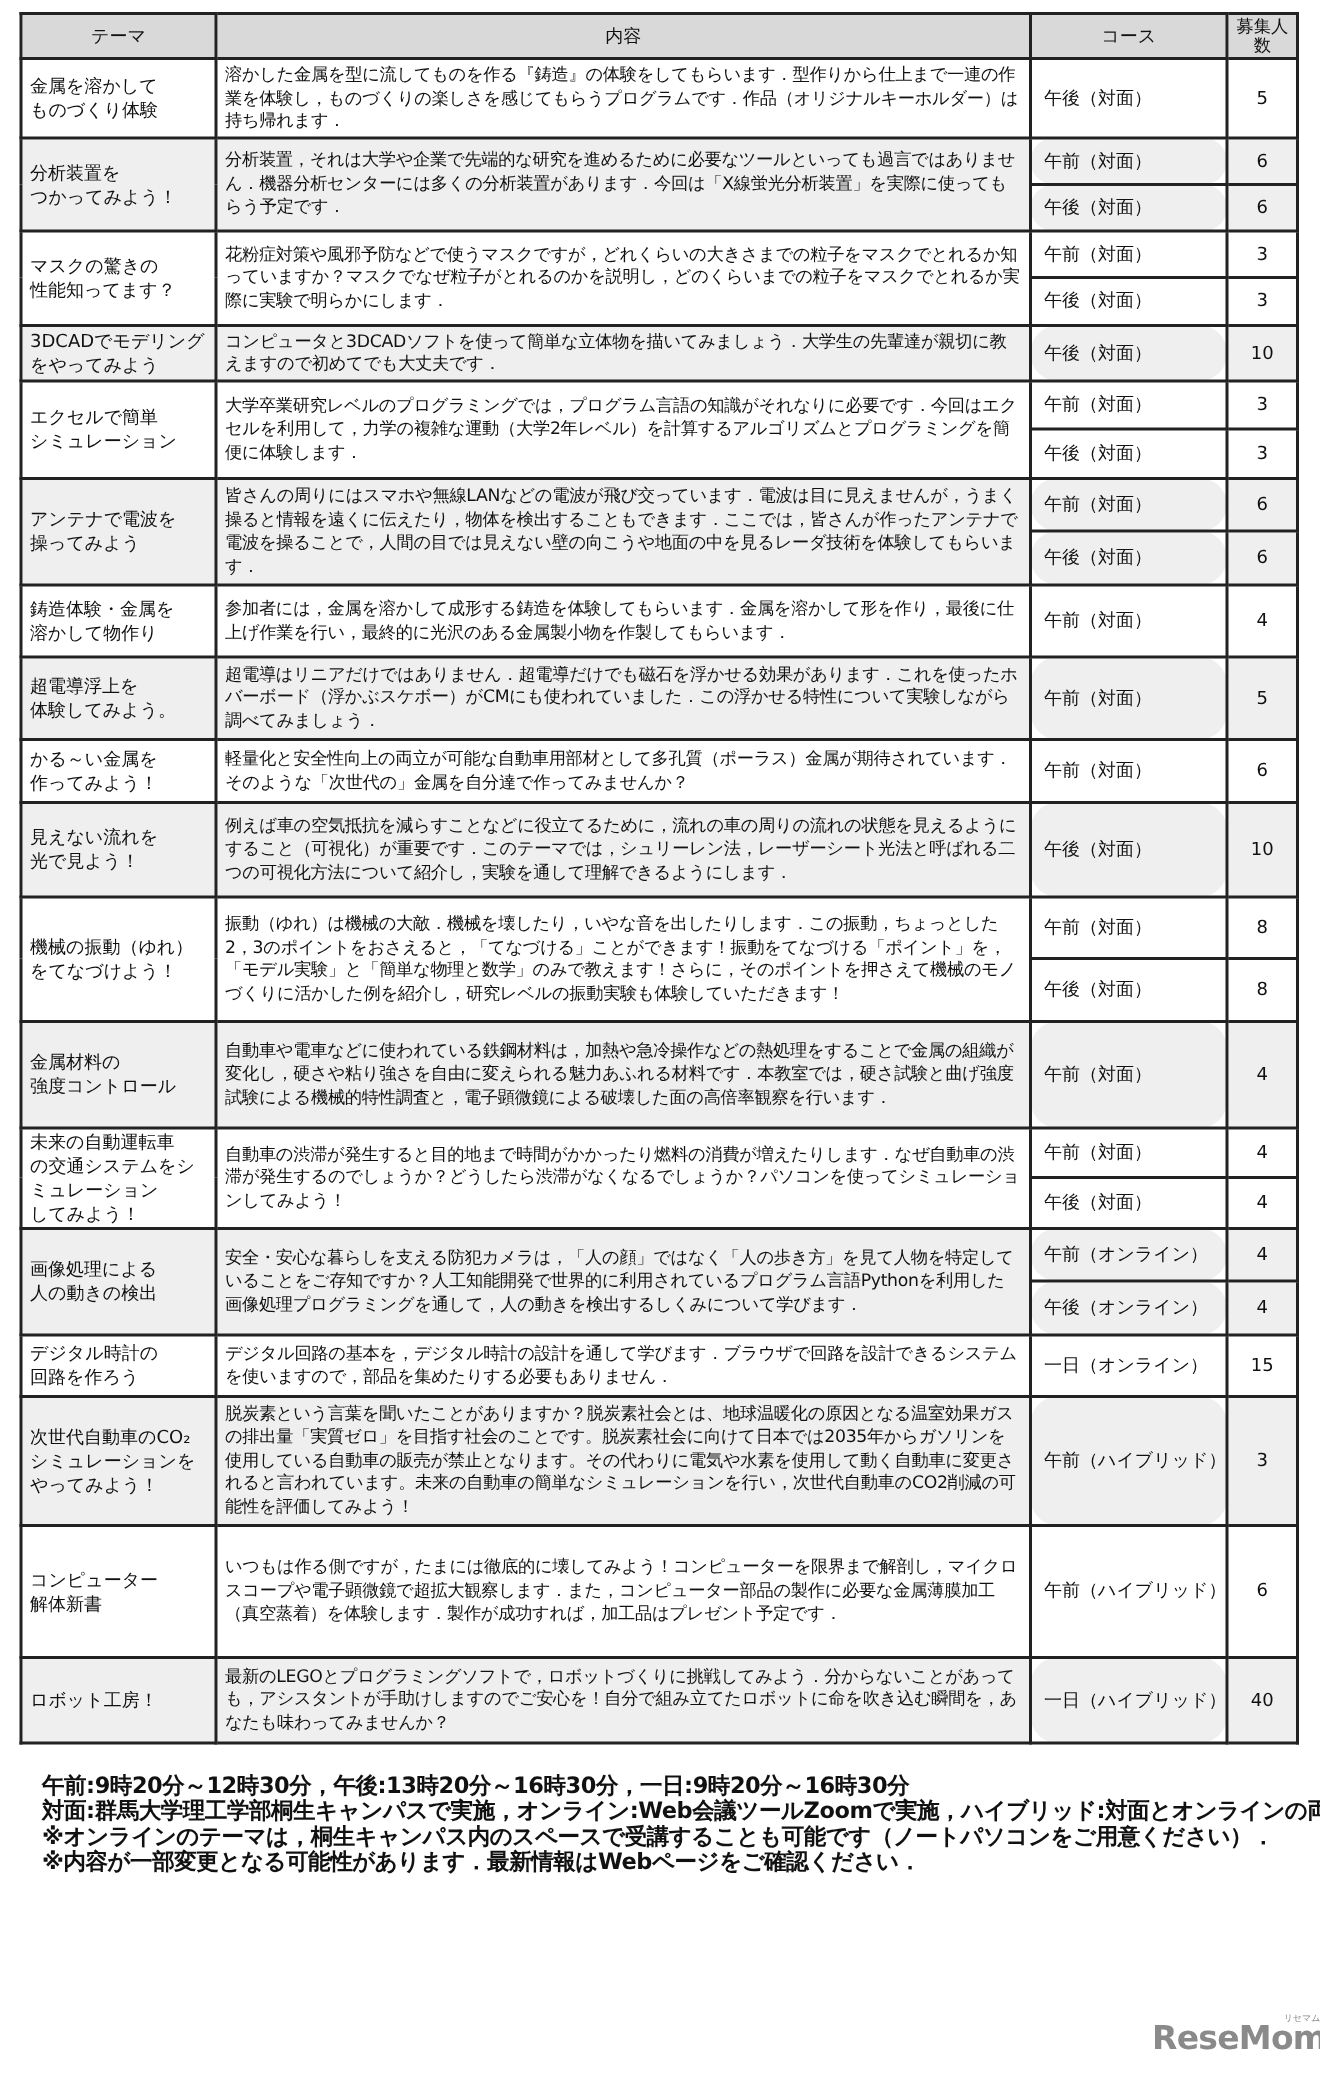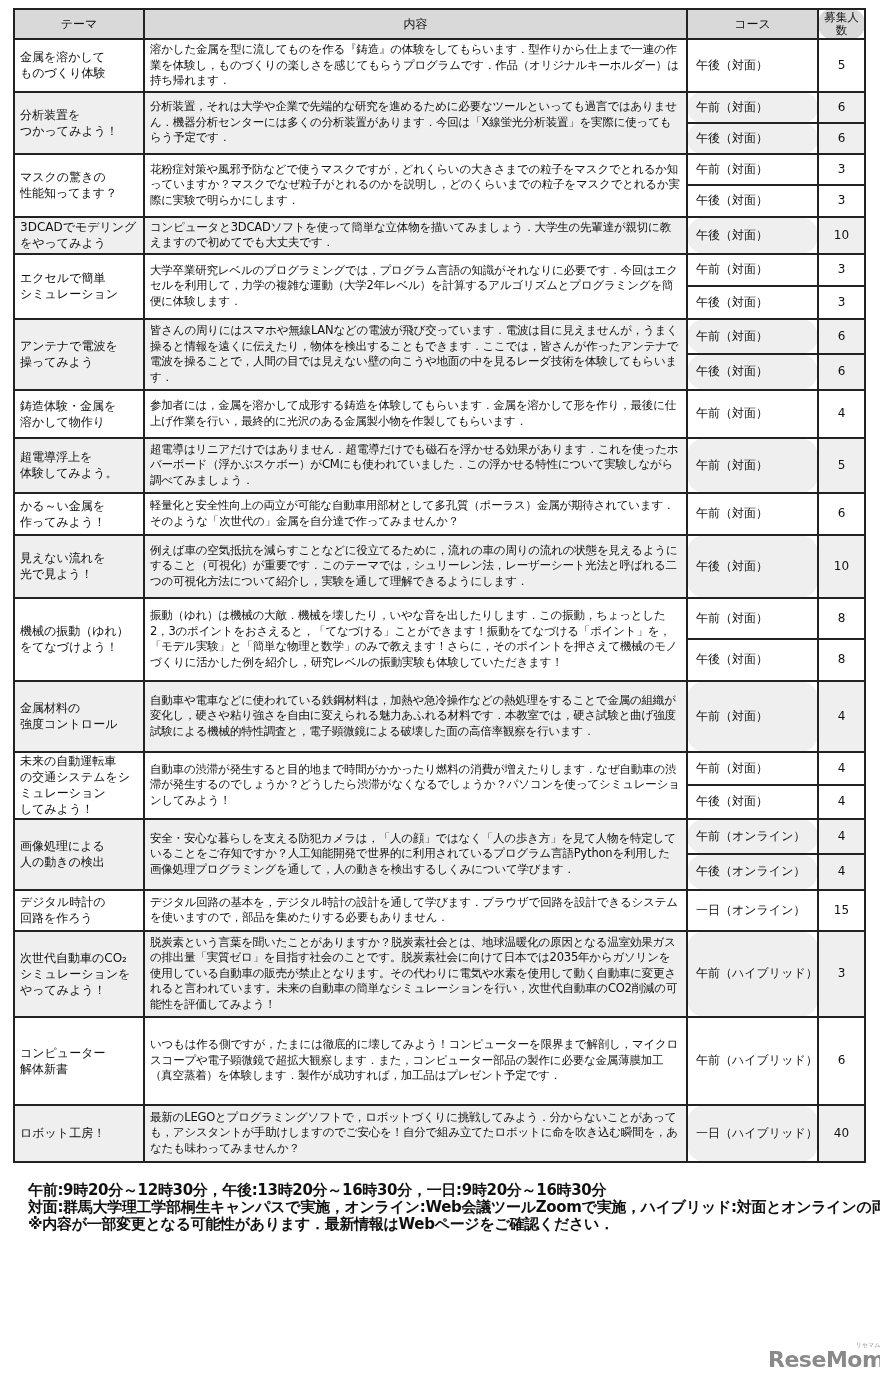--- a/index.html
+++ b/index.html
@@ -21,21 +21,21 @@
       border: 2px solid #222;
       padding: 0 5px;
       font-size: 11.5px; line-height: 15px;
       vertical-align: middle;
       overflow: hidden;
     }
     #sched th {
       background: #d9d9d9; font-weight: normal; text-align: center;
       height: 28px; font-size: 12px; margin-top: 32px;
     }
-    #sched th.count-h { font-size: 11.5px; line-height: 13px; padding: 0 2px; border-radius: 14px; }
+    #sched th.count-h { font-size: 11.5px; line-height: 13px; padding: 0 2px; }
     #sched tr.alt td { background: #efefef; }
     #sched td.theme { font-size: 12px; line-height: 16px; }
     #sched td.content { font-size: 11.5px; line-height: 15.5px; padding: 2px 5px; letter-spacing: -0.2px; }
     #sched td.course { font-size: 12px; padding-left: 8px; white-space: nowrap; border-radius: 18px; }
     #sched td.count { text-align: center; font-size: 12px; }
     #sched td.sub { border-top: 2px solid #222; }
     .footer {
       position: absolute; left: 28px; top: 1182px; width: 840px;
       font-family: "DejaVu Sans", sans-serif; font-weight: bold;
       font-size: 15px; line-height: 17px; letter-spacing: -0.3px;
@@ -224,19 +224,20 @@
         <td class="content" rowspan="1">最新のLEGOとプログラミングソフトで，ロボットづくりに挑戦してみよう．分からないことがあっても，アシスタントが手助けしますのでご安心を！自分で組み立てたロボットに命を吹き込む瞬間を，あなたも味わってみませんか？</td>
         <td class="course">一日（ハイブリッド）</td>
         <td class="count">40</td>
       </tr>
     </tbody>
 </table>
 
 <div class="footer">
   <div>午前:9時20分～12時30分，午後:13時20分～16時30分，一日:9時20分～16時30分</div>
   <div>対面:群馬大学理工学部桐生キャンパスで実施，オンライン:Web会議ツールZoomで実施，ハイブリッド:対面とオンラインの両方で実施</div>
+  <div>※オンラインのテーマは，桐生キャンパス内のスペースで受講することも可能です（ノートパソコンをご用意ください）．</div>
   <div>※内容が一部変更となる可能性があります．最新情報はWebページをご確認ください．</div>
 </div>
 
 <div class="logo">
   <span>ReseMom</span>
   <span class="ruby">リセマム</span>
 </div>
 
 </body></html>

